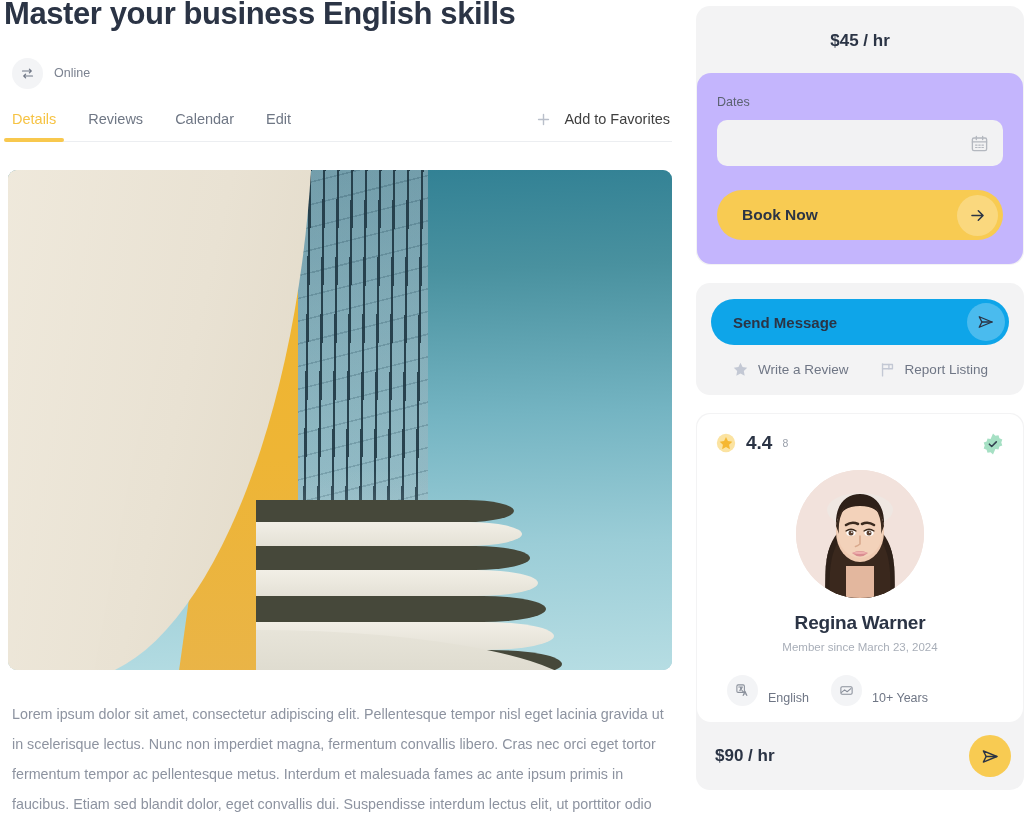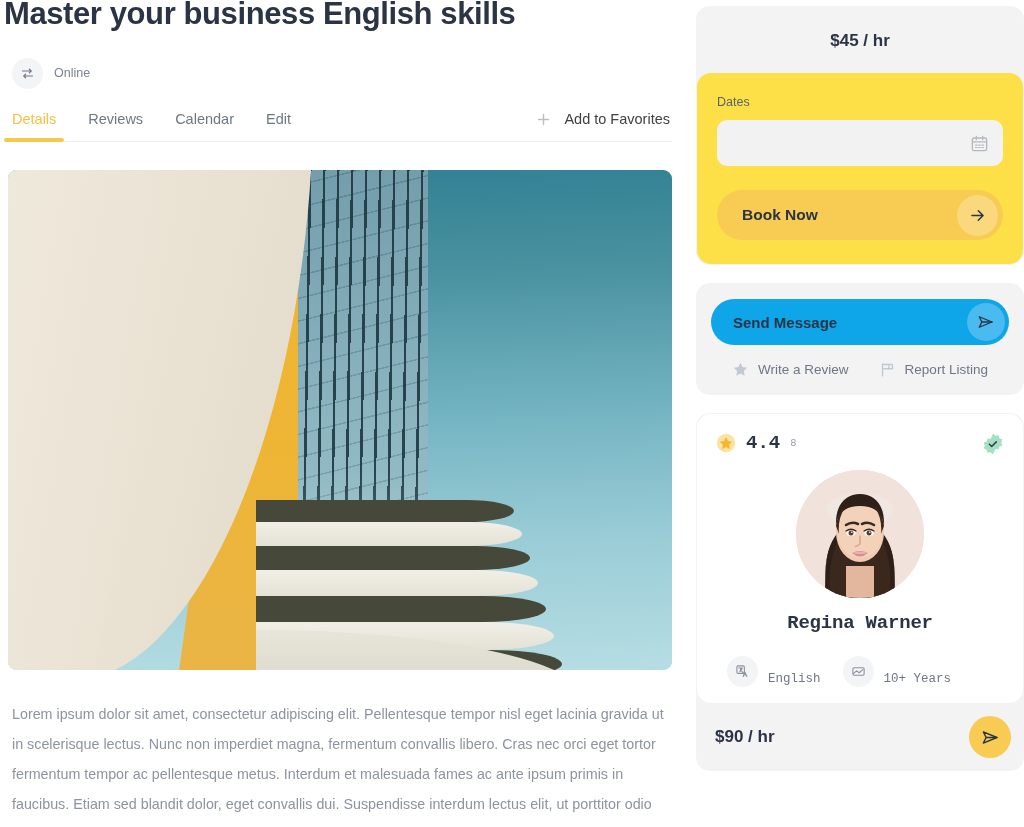--- a/index.html
+++ b/index.html
@@ -197,21 +197,21 @@
   
   .booking { padding-top: 0; overflow: hidden; }
   .price-head {
     text-align: center;
     font-size: 17px;
     font-weight: 700;
     color: #2b3445;
     padding: 25px 0 22px;
   }
   .booking-inner {
-    background: #fde047;
+    background: #c4b5fd;
     border-radius: 14px;
     padding: 22px 20px 24px;
     margin: 0 1px 1px;
   }
   .field-label {
     font-size: 12.5px;
     color: #5b6271;
     margin-bottom: 11px;
   }
   .date-input {
@@ -285,21 +285,20 @@
     border-radius: 14px;
     overflow: hidden;
     display: flex;
     flex-direction: column;
   }
   .profile-white {
     background: #ffffff;
     border-radius: 14px;
     margin: 1px 1px 0;
     padding: 18px 18px 16px;
-    font-family: Liberation Mono, monospace;
   }
   .profile-top {
     display: flex;
     align-items: flex-start;
     justify-content: space-between;
   }
   .rating { display: flex; align-items: center; gap: 9px; }
   .rating .val { font-size: 19px; font-weight: 700; color: #2b3445; }
   .rating .sup { font-size: 10.5px; color: #9aa0ab; vertical-align: super; margin-left: 1px; }
   .avatar-wrap {
@@ -527,20 +526,21 @@
 
             <path d="M56 83q8-4 16 0q-8 7-16 0z" fill="#d98c90"></path>
             <path d="M56 83q8-3 16 0q-8 2-16 0z" fill="#f0b2b0"></path>
 
             <path d="M30 128c-2-28 0-48 8-58-10 18-10 40-6 58z" fill="#2b1d15"></path>
             <path d="M98 128c2-28 0-48-8-58 10 18 10 40 6 58z" fill="#2b1d15"></path>
           </svg>
         </div>
 
         <div class="pro-name">Regina Warner</div>
+        <div class="pro-since">Member since March 23, 2024</div>
 
         <div class="pro-tags">
           <div class="pro-tag">
             <span class="meta-circle">
               <svg width="15" height="15" viewBox="0 0 24 24" fill="none" stroke="#8a909b" stroke-width="1.7" stroke-linecap="round" stroke-linejoin="round">
                 <rect x="3" y="3" width="12" height="12" rx="2"></rect>
                 <path d="M6 6.5h6M9 6.5v5M7 11.5q4-1 4-4"></path>
                 <path d="M11 11.5q1.5 2.5 4 3.5"></path>
                 <path d="M13 20l3-7 3 7M14.2 17.5h3.6"></path>
               </svg>

